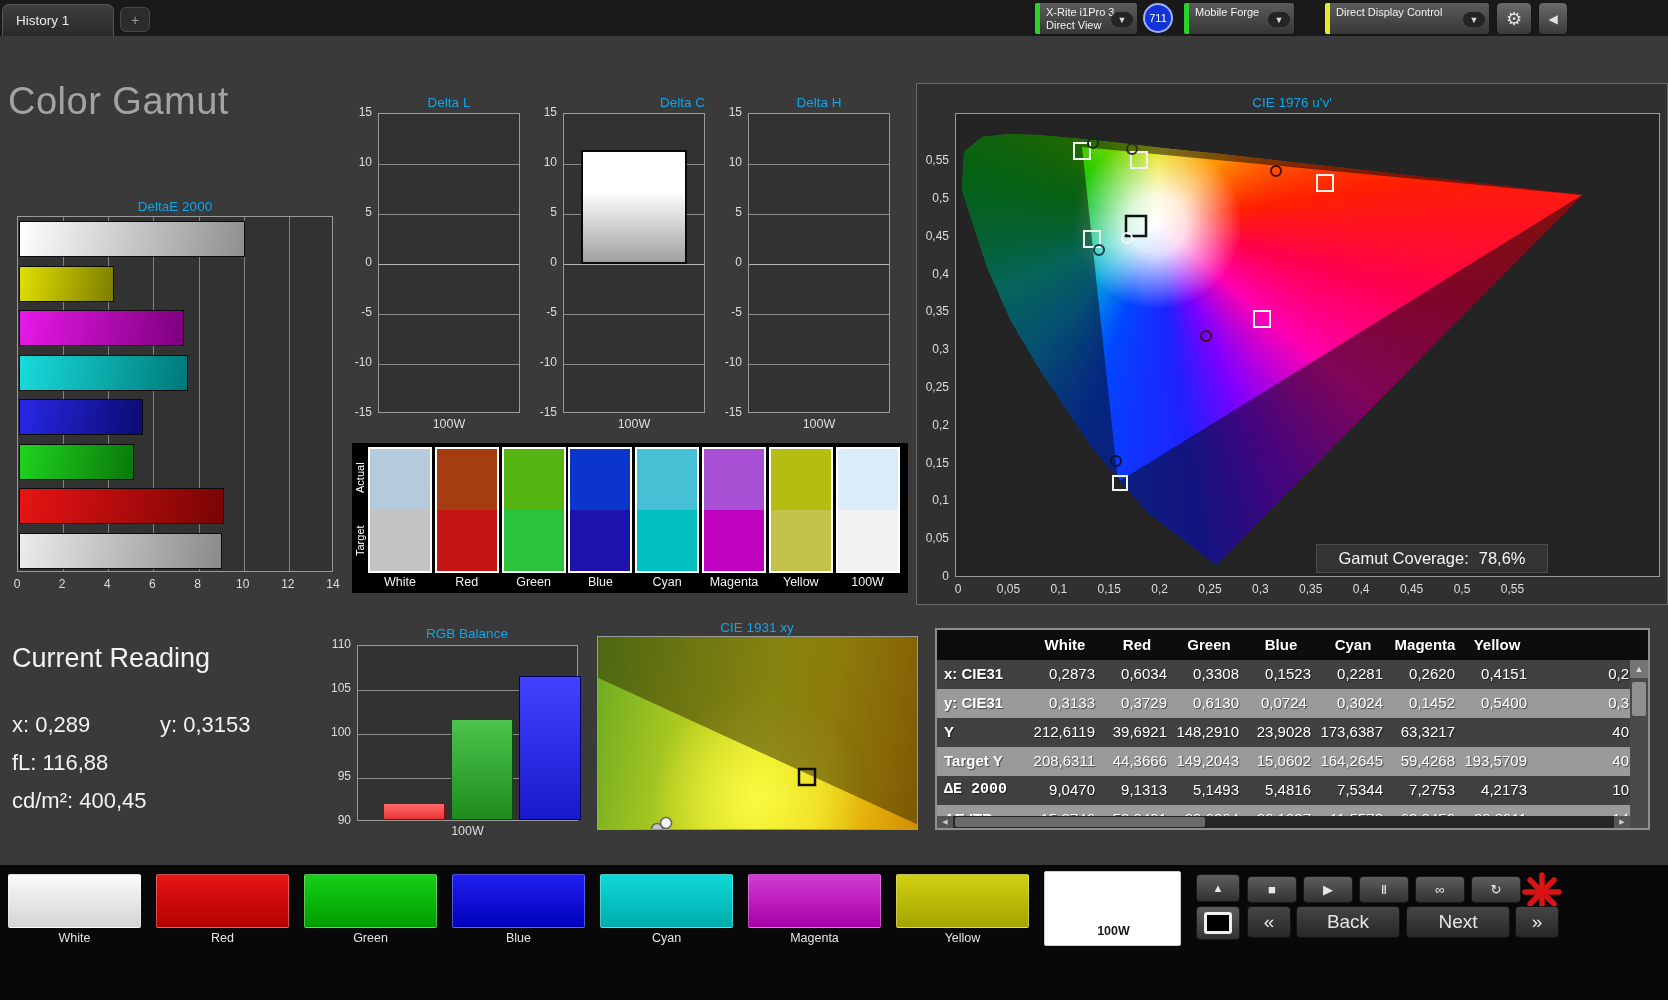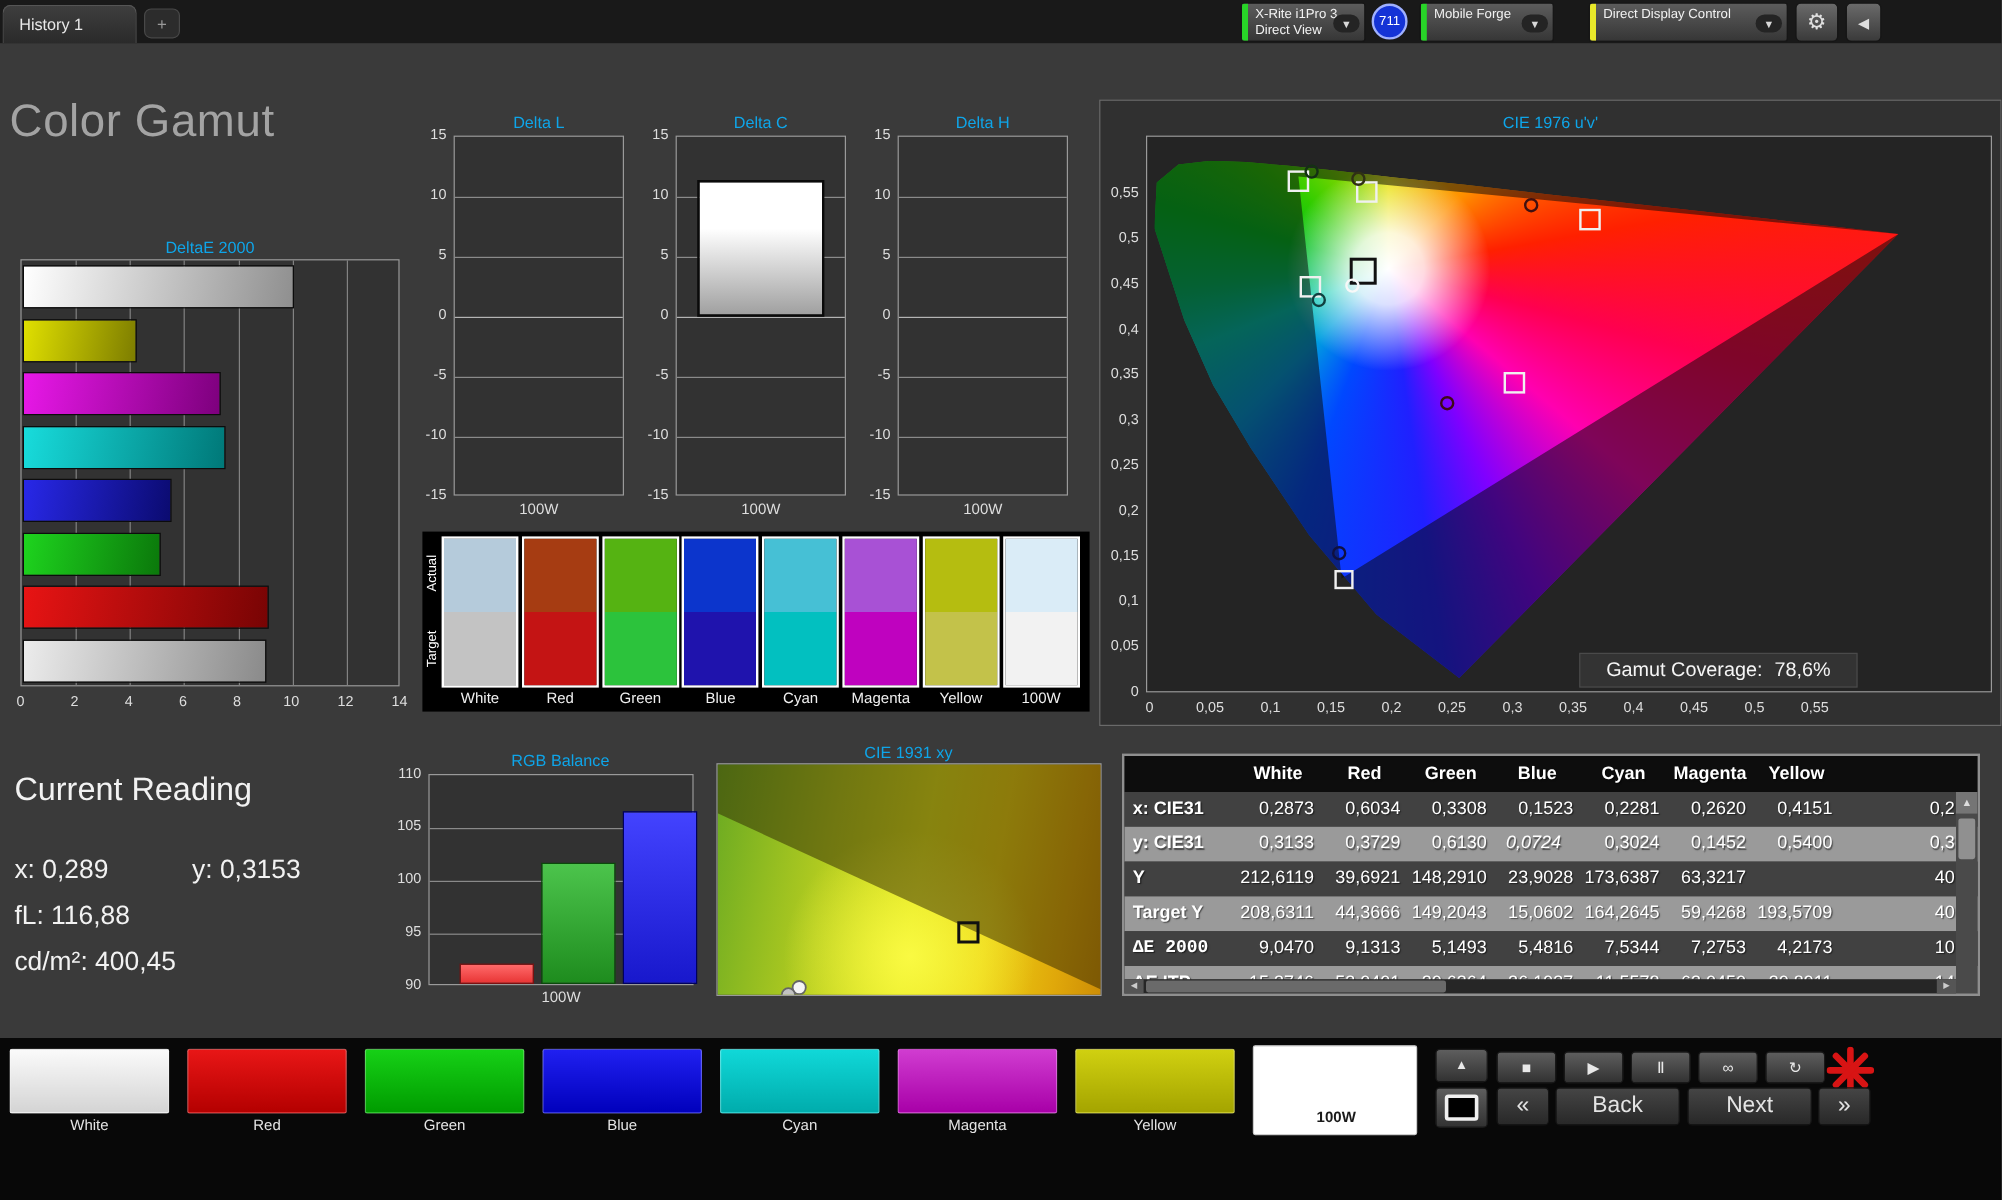--- a/index.html
+++ b/index.html
@@ -249,21 +249,21 @@
     <div class="tcell" style="position: absolute; left: 308px; top: 35px; width: 66px; text-align: right;">0,1523</div>
     <div class="tcell" style="position: absolute; left: 380px; top: 35px; width: 66px; text-align: right;">0,2281</div>
     <div class="tcell" style="position: absolute; left: 452px; top: 35px; width: 66px; text-align: right;">0,2620</div>
     <div class="tcell" style="position: absolute; left: 524px; top: 35px; width: 66px; text-align: right;">0,4151</div>
     <div class="tcell" style="position: absolute; left: 596px; top: 35px; width: 96px; text-align: right;">0,2</div>
     <div class="trowbg" style="position: absolute; top: 59px; background: rgb(154, 154, 154);"></div>
     <div class="tcell" style="position: absolute; left: 7px; top: 64px; width: 84px; font-weight: bold;">y: CIE31</div>
     <div class="tcell" style="position: absolute; left: 92px; top: 64px; width: 66px; text-align: right;">0,3133</div>
     <div class="tcell" style="position: absolute; left: 164px; top: 64px; width: 66px; text-align: right;">0,3729</div>
     <div class="tcell" style="position: absolute; left: 236px; top: 64px; width: 66px; text-align: right;">0,6130</div>
-    <div class="tcell" style="position: absolute; left: 308px; top: 64px; width: 66px; text-align: center; font-style: italic;">0,0724</div>
+    <div class="tcell" style="position: absolute; left: 324px; top: 64px; width: 66px; text-align: left;">0,0724</div>
     <div class="tcell" style="position: absolute; left: 380px; top: 64px; width: 66px; text-align: right;">0,3024</div>
     <div class="tcell" style="position: absolute; left: 452px; top: 64px; width: 66px; text-align: right;">0,1452</div>
     <div class="tcell" style="position: absolute; left: 524px; top: 64px; width: 66px; text-align: right;">0,5400</div>
     <div class="tcell" style="position: absolute; left: 596px; top: 64px; width: 96px; text-align: right;">0,3</div>
     <div class="trowbg" style="position: absolute; top: 88px; background: rgb(65, 65, 65);"></div>
     <div class="tcell" style="position: absolute; left: 7px; top: 93px; width: 84px; font-weight: bold;">Y</div>
     <div class="tcell" style="position: absolute; left: 92px; top: 93px; width: 66px; text-align: right;">212,6119</div>
     <div class="tcell" style="position: absolute; left: 164px; top: 93px; width: 66px; text-align: right;">39,6921</div>
     <div class="tcell" style="position: absolute; left: 236px; top: 93px; width: 66px; text-align: right;">148,2910</div>
     <div class="tcell" style="position: absolute; left: 308px; top: 93px; width: 66px; text-align: right;">23,9028</div>
@@ -395,21 +395,21 @@
       <div class="hgrid" style="position: absolute; top: 250px; left: 0px; width: 140px; background: rgb(138, 138, 138);"></div>
     </div>
     <div class="tick" style="position: absolute; left: 340px; top: 105px; width: 32px; text-align: right;">15</div>
     <div class="tick" style="position: absolute; left: 340px; top: 155px; width: 32px; text-align: right;">10</div>
     <div class="tick" style="position: absolute; left: 340px; top: 205px; width: 32px; text-align: right;">5</div>
     <div class="tick" style="position: absolute; left: 340px; top: 255px; width: 32px; text-align: right;">0</div>
     <div class="tick" style="position: absolute; left: 340px; top: 305px; width: 32px; text-align: right;">-5</div>
     <div class="tick" style="position: absolute; left: 340px; top: 355px; width: 32px; text-align: right;">-10</div>
     <div class="tick" style="position: absolute; left: 340px; top: 405px; width: 32px; text-align: right;">-15</div>
     <div class="tick" style="position: absolute; left: 378px; top: 417px; width: 142px; text-align: center; font-size: 12.5px;">100W</div>
-    <div class="ctitle" style="position: absolute; left: 563px; top: 95px; width: 142px; text-align: center;">Delta C</div>
+    <div class="ctitle" style="position: absolute; left: 563px; top: 95px; width: 142px; text-align: right;">Delta C</div>
     <div class="plot" style="position: absolute; left: 563px; top: 113px; width: 142px; height: 300px;">
       <div class="hgrid" style="position: absolute; top: 50px; left: 0px; width: 140px; background: rgb(138, 138, 138);"></div>
       <div class="hgrid" style="position: absolute; top: 100px; left: 0px; width: 140px; background: rgb(138, 138, 138);"></div>
       <div class="hgrid" style="position: absolute; top: 150px; left: 0px; width: 140px; background: rgb(180, 180, 180);"></div>
       <div class="hgrid" style="position: absolute; top: 200px; left: 0px; width: 140px; background: rgb(138, 138, 138);"></div>
       <div class="hgrid" style="position: absolute; top: 250px; left: 0px; width: 140px; background: rgb(138, 138, 138);"></div>
       <div class="deltabar" style="position: absolute; left: 17px; top: 36px; width: 106px; height: 114px;"></div>
     </div>
     <div class="tick" style="position: absolute; left: 525px; top: 105px; width: 32px; text-align: right;">15</div>
     <div class="tick" style="position: absolute; left: 525px; top: 155px; width: 32px; text-align: right;">10</div>

